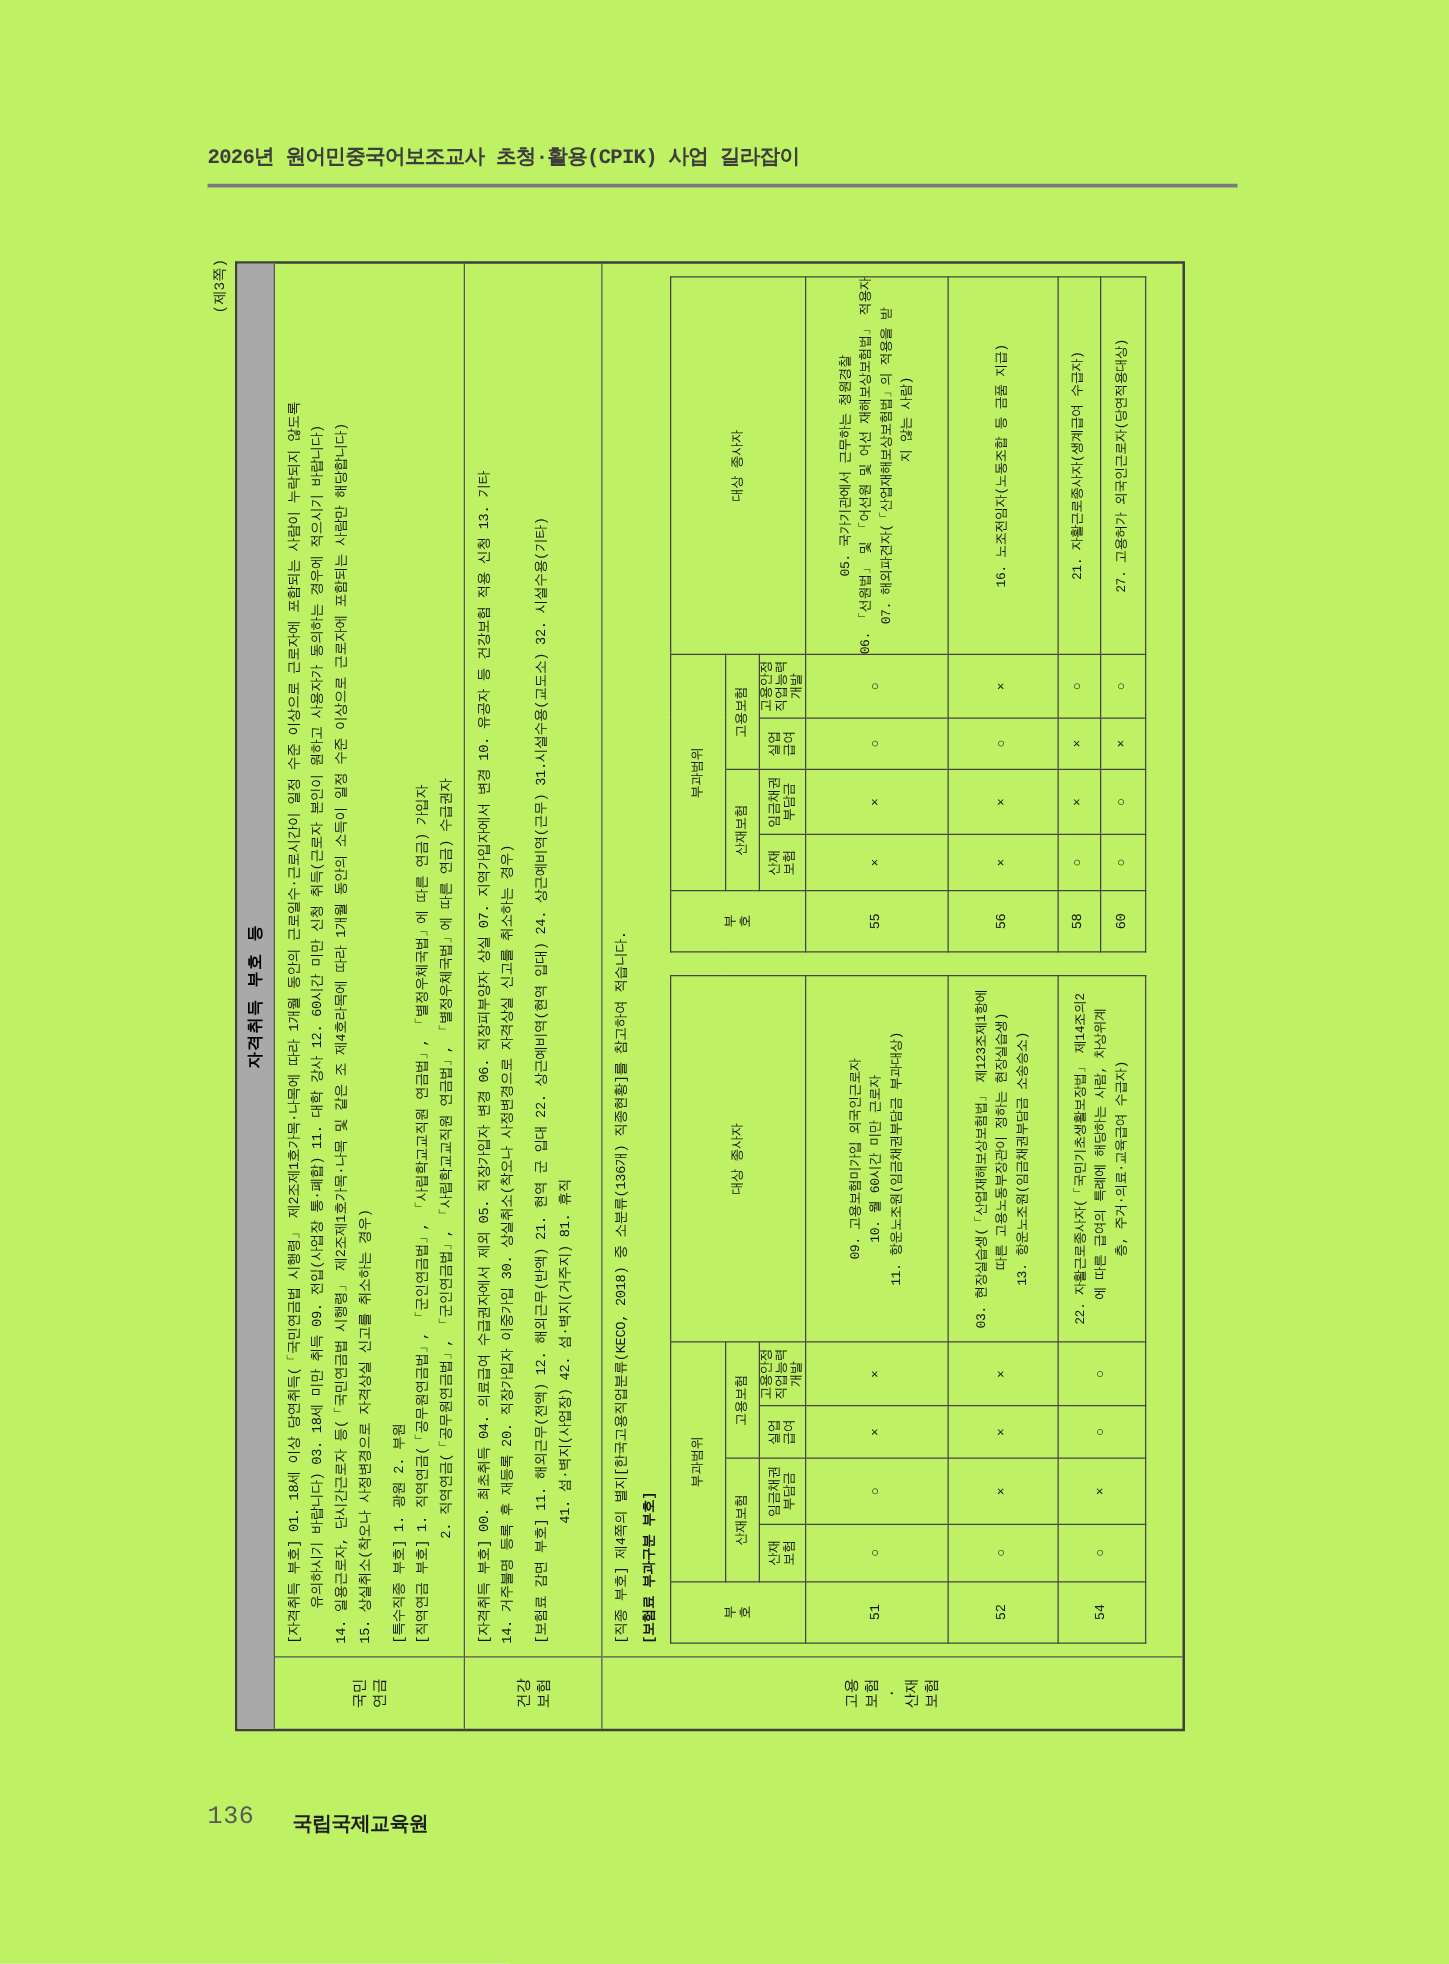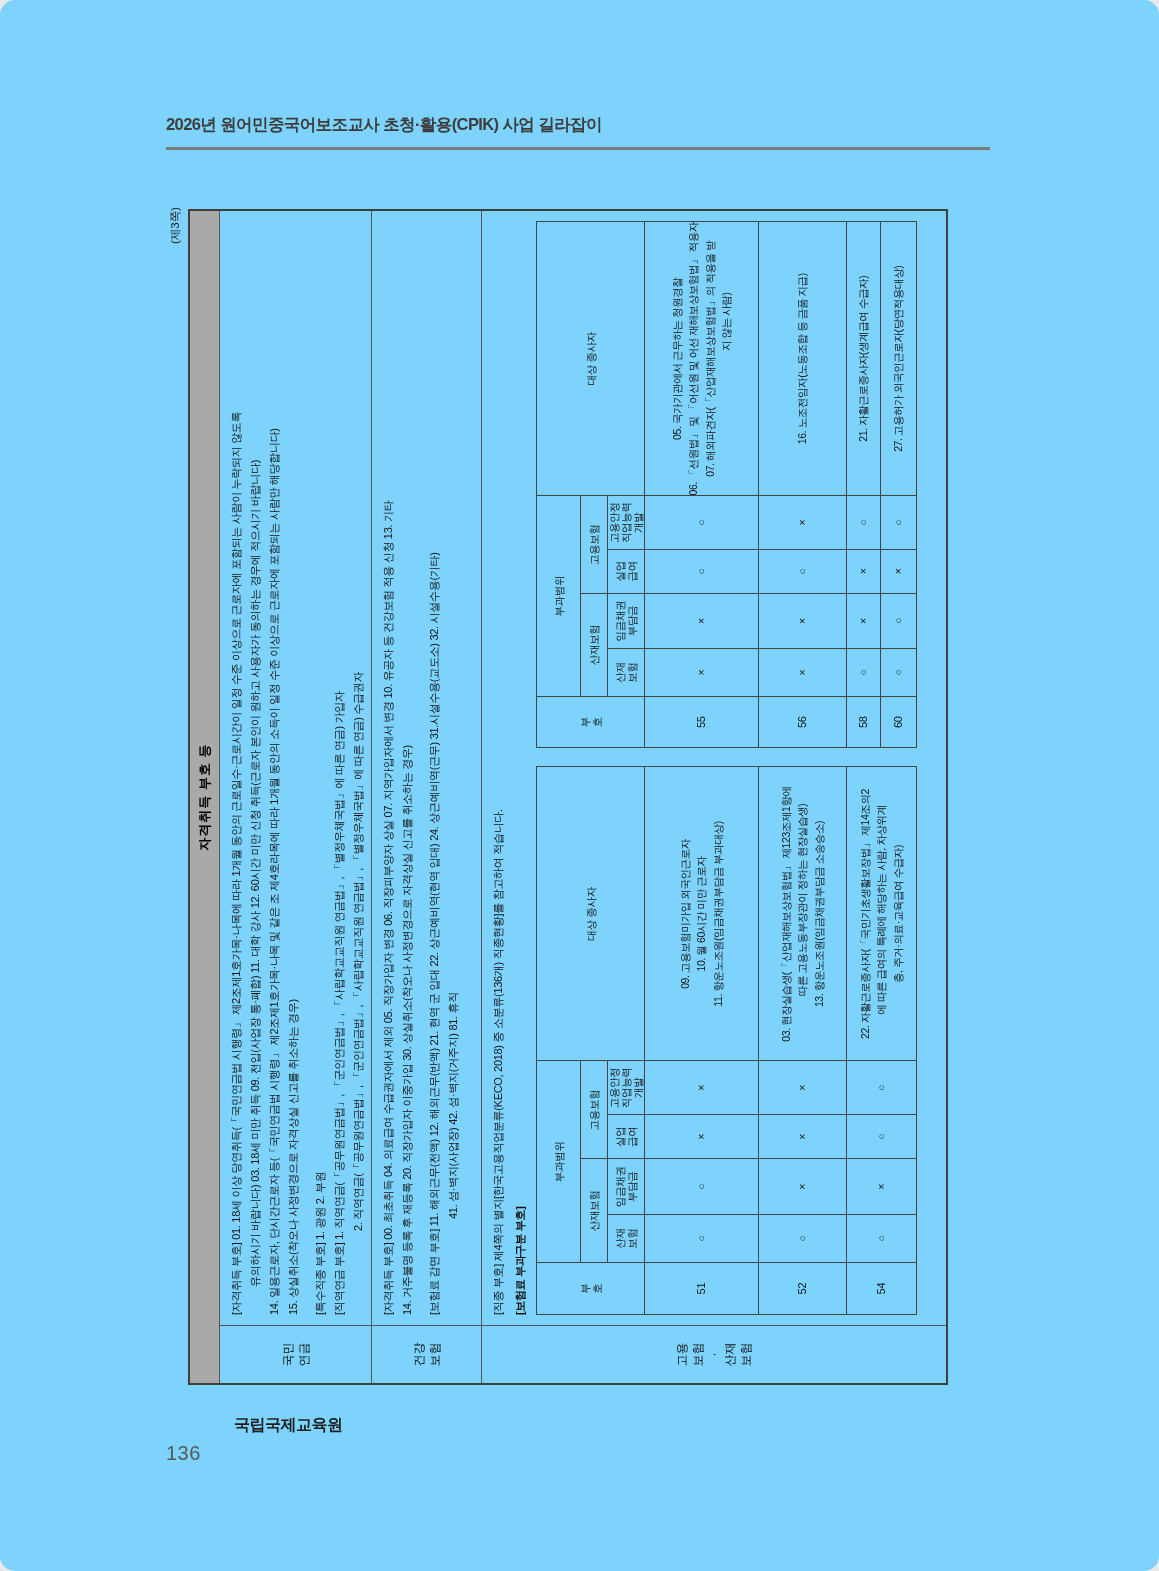--- a/index.html
+++ b/index.html
@@ -1,17 +1,17 @@
 <!DOCTYPE html>
 <html><head>
 <meta charset="utf-8">
 <style>
   html,body{margin:0;padding:0;background:#e8e8e8;}
-  .page{position:relative;width:1159px;height:1571px;background:#7dd3fc;overflow:hidden;
-        font-family:Liberation Sans, sans-serif;color:#111;border-radius:15px;}
+  .page{position:relative;width:1159px;height:1571px;background:#bef264;overflow:hidden;
+        font-family:Liberation Mono, monospace;color:#111;}
   
   .doc-header-title{position:absolute;left:166px;top:114px;font-size:16.5px;font-weight:bold;
         color:#3d3d3d;letter-spacing:-0.6px;white-space:nowrap;}
   .doc-header-rule{position:absolute;left:166px;top:147px;width:824px;height:3px;background:#7b7b7b;}
   
   .rot-outer{position:absolute;left:168px;top:205px;width:797px;height:1180px;}
   .rot-inner{width:1180px;height:797px;transform-origin:0 0;
         transform:rotate(-90deg) translate(-1180px,0);}
   .page-marker{height:16px;font-size:11.5px;color:#222;text-align:right;padding-right:2px;}
   .form{box-sizing:border-box;width:1176px;height:760px;margin-top:4px;border:2px solid #3f3f3f;
@@ -41,21 +41,21 @@
   .th-scope{height:43px;font-size:11px;}
   .tr-group th{height:26px;font-size:10.5px;}
   .tr-leaf th{height:33px;font-size:10px;}
   td.code-cell{font-size:11px;}
   td.mark-cell{font-size:10.5px;}
   td.text-cell{text-align:left;padding:2px 5px;}
   td.text-cell .tl{white-space:nowrap;font-size:10.5px;line-height:16.5px;letter-spacing:-0.4px;}
   tr.r1{height:114px;} tr.r2{height:88px;} tr.r3{height:70px;} tr.r4{height:34px;} tr.r5{height:36px;}
   
   .footer-num{position:absolute;left:166px;top:1442px;font-size:20px;color:#595959;letter-spacing:0.5px;}
-  .footer-org{position:absolute;left:234px;top:1415px;font-size:16px;font-weight:bold;color:#1d1d1d;
+  .footer-org{position:absolute;left:234px;top:1449px;font-size:16px;font-weight:bold;color:#1d1d1d;
         letter-spacing:-0.5px;}
 </style>
 </head>
 <body>
 
 <div class="page">
 
   <div class="doc-header-title">2026년 원어민중국어보조교사 초청·활용(CPIK) 사업 길라잡이</div>
   <div class="doc-header-rule"></div>
 

